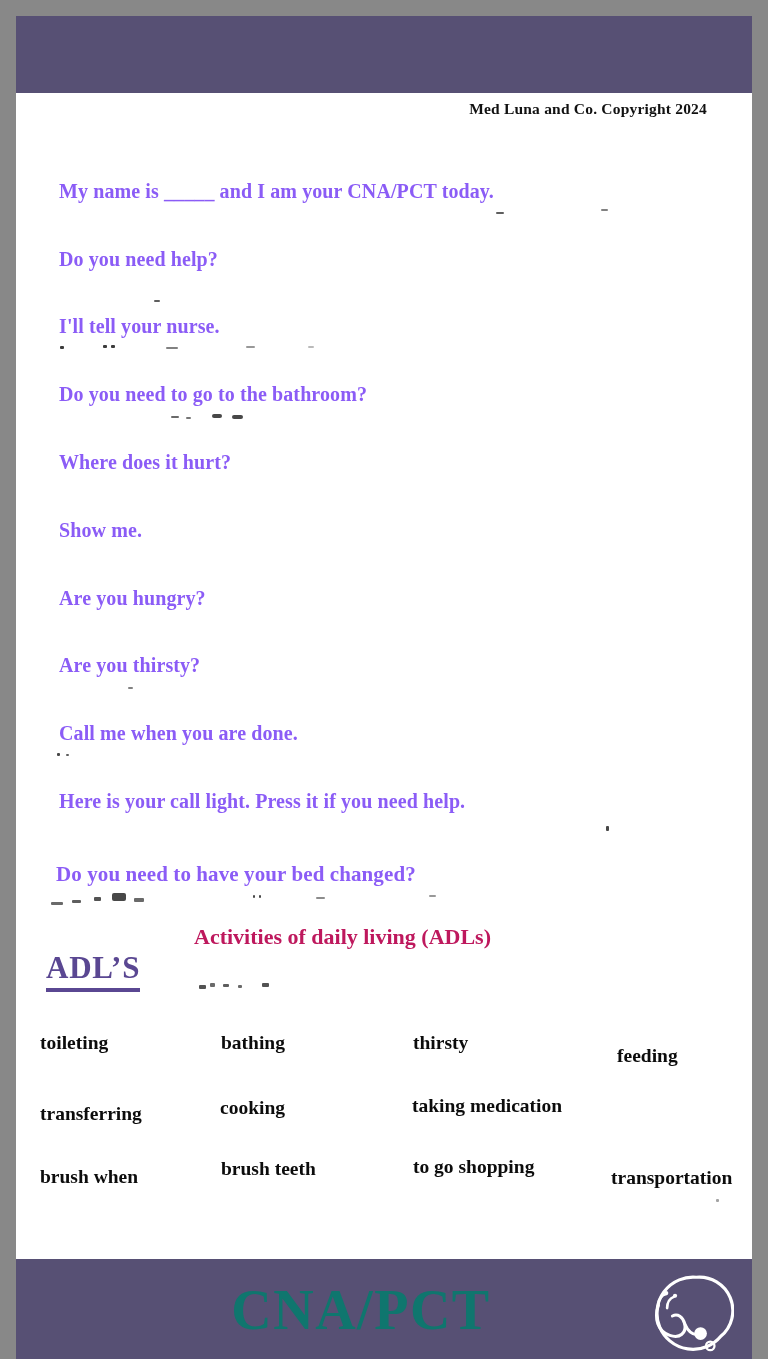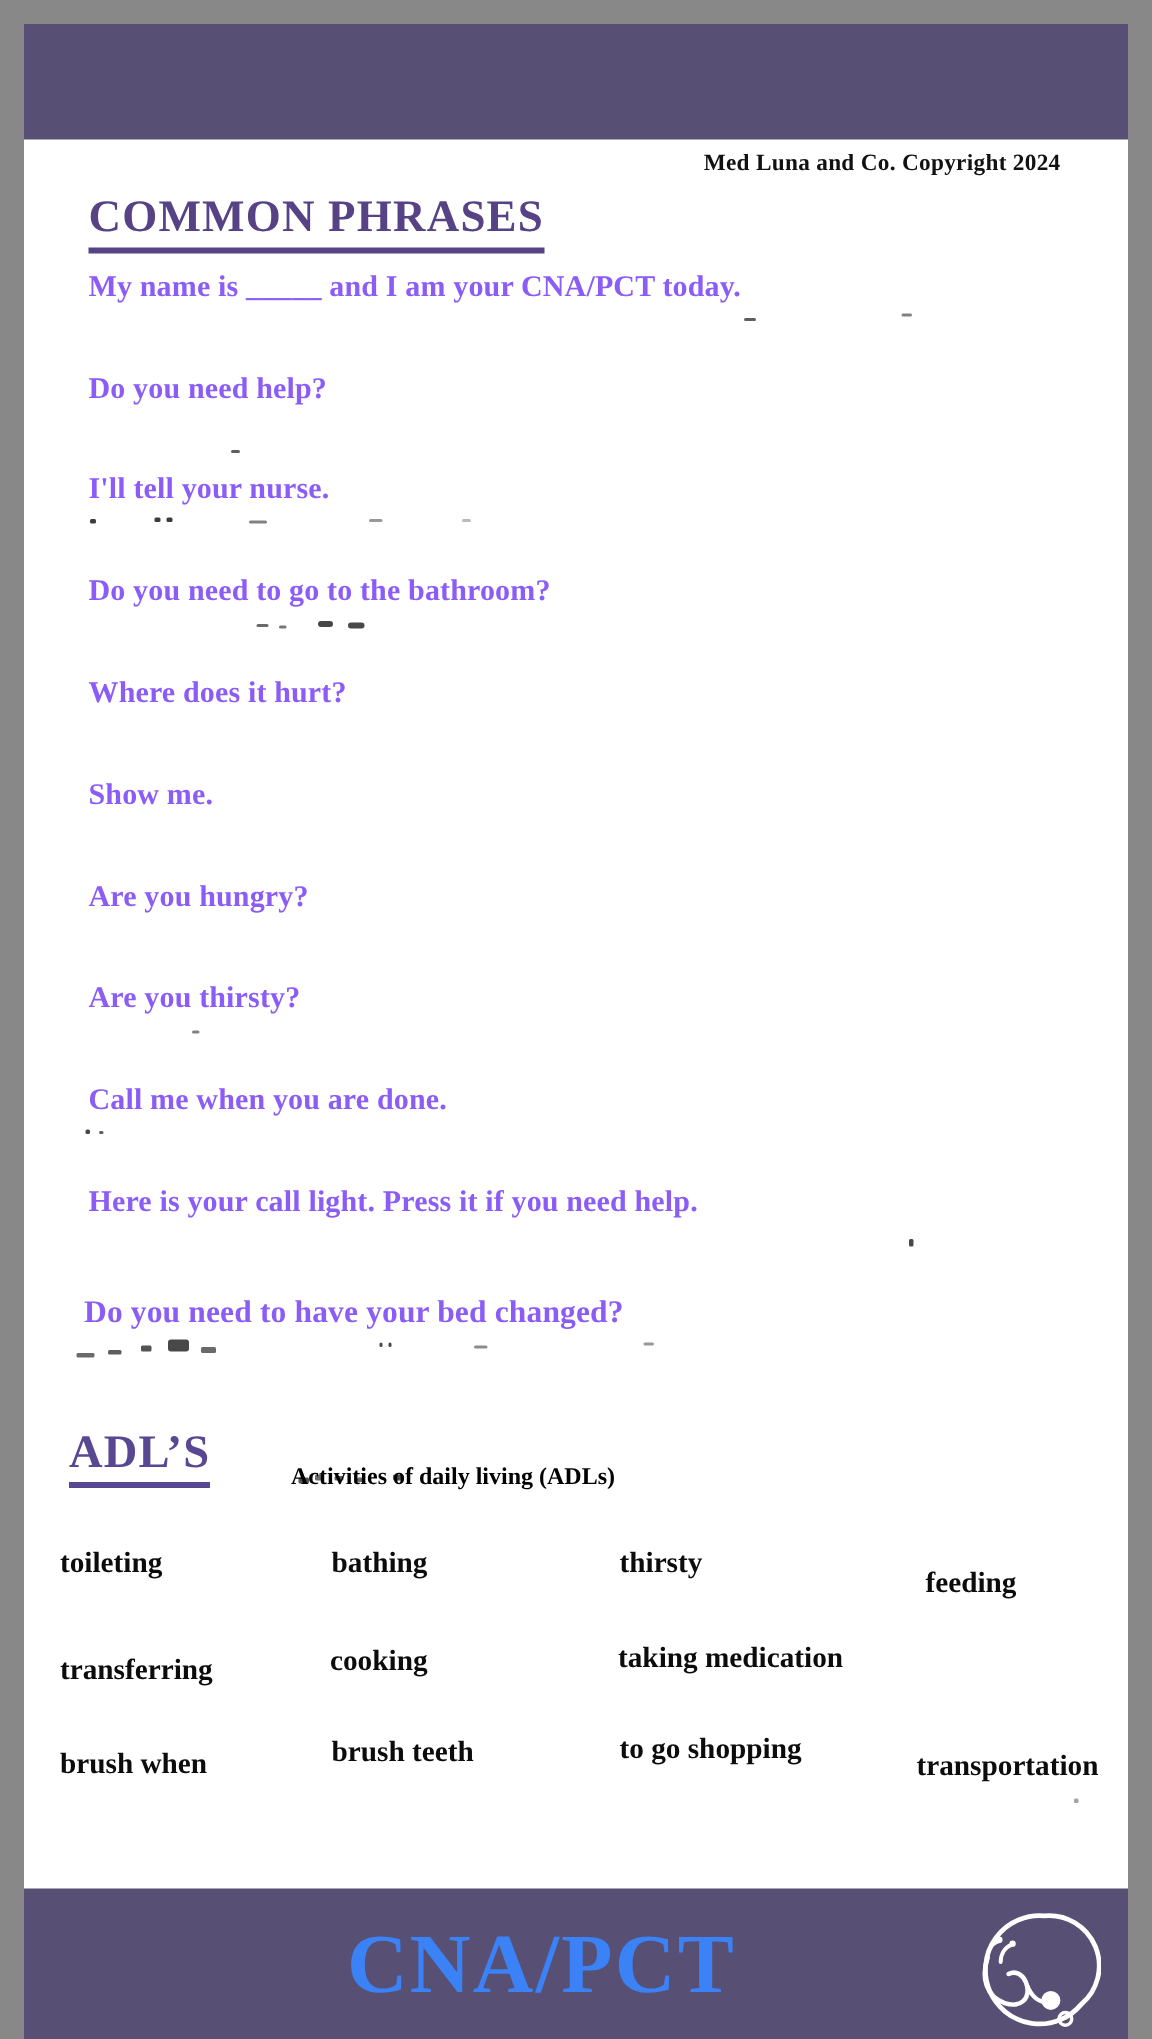--- a/index.html
+++ b/index.html
@@ -41,22 +41,22 @@
   .adl-title{
     position:absolute;left:30px;top:934px;
     display:inline-block;
     font-size:31px;font-weight:800;letter-spacing:0.8px;
     color:#5a4792;
     border-bottom:4px solid #5a4792;
     padding-bottom:2px;
     white-space:nowrap;
   }
   .adl-subtitle{
-    position:absolute;left:178px;top:960px;
-    font-size:16px;font-weight:700;color:#000000;
+    position:absolute;left:178px;top:908px;
+    font-size:22px;font-weight:700;color:#be185d;
     white-space:nowrap;
   }
   
   .phrase{
     position:absolute;left:43px;
     font-size:20px;font-weight:700;color:#8b5cf6;
     white-space:nowrap;letter-spacing:0.1px;
   }
   .p1{top:164px;}
   .p2{top:232px;}
@@ -84,21 +84,21 @@
   .adl-7{left:396px;top:1079px;}
   .adl-8{left:24px;top:1150px;}
   .adl-9{left:205px;top:1142px;}
   .adl-10{left:397px;top:1140px;}
   .adl-11{left:595px;top:1151px;}
   
   .brand{
     position:absolute;left:155px;top:1262px;width:380px;
     text-align:center;
     font-size:56px;font-weight:800;letter-spacing:1.5px;
-    color:#3b82f6;white-space:nowrap;
+    color:#0f766e;white-space:nowrap;
   }
   .logo{
     position:absolute;left:630px;top:1256px;width:88px;height:88px;
   }
   
   .art{
     position:absolute;background:#1a1a1a;border-radius:1px;
   }
   .a1{left:480px;top:196px;width:8px;height:2px;opacity:.7;}
   .a2{left:585px;top:193px;width:7px;height:2px;opacity:.55;}
@@ -138,21 +138,20 @@
 <body>
 
 <div class="canvas">
 
   <div class="top-bar"></div>
 
   <div class="copyright">
     <div>Med Luna and Co. Copyright 2024</div>
   </div>
 
-  <div class="main-title">COMMON PHRASES</div>
 
   <div class="phrase p1">My name is _____ and I am your CNA/PCT today.</div>
   <div class="phrase p2">Do you need help?</div>
   <div class="phrase p3">I'll tell your nurse.</div>
   <div class="phrase p4">Do you need to go to the bathroom?</div>
   <div class="phrase p5">Where does it hurt?</div>
   <div class="phrase p6">Show me.</div>
   <div class="phrase p7">Are you hungry?</div>
   <div class="phrase p8">Are you thirsty?</div>
   <div class="phrase p9">Call me when you are done.</div>

